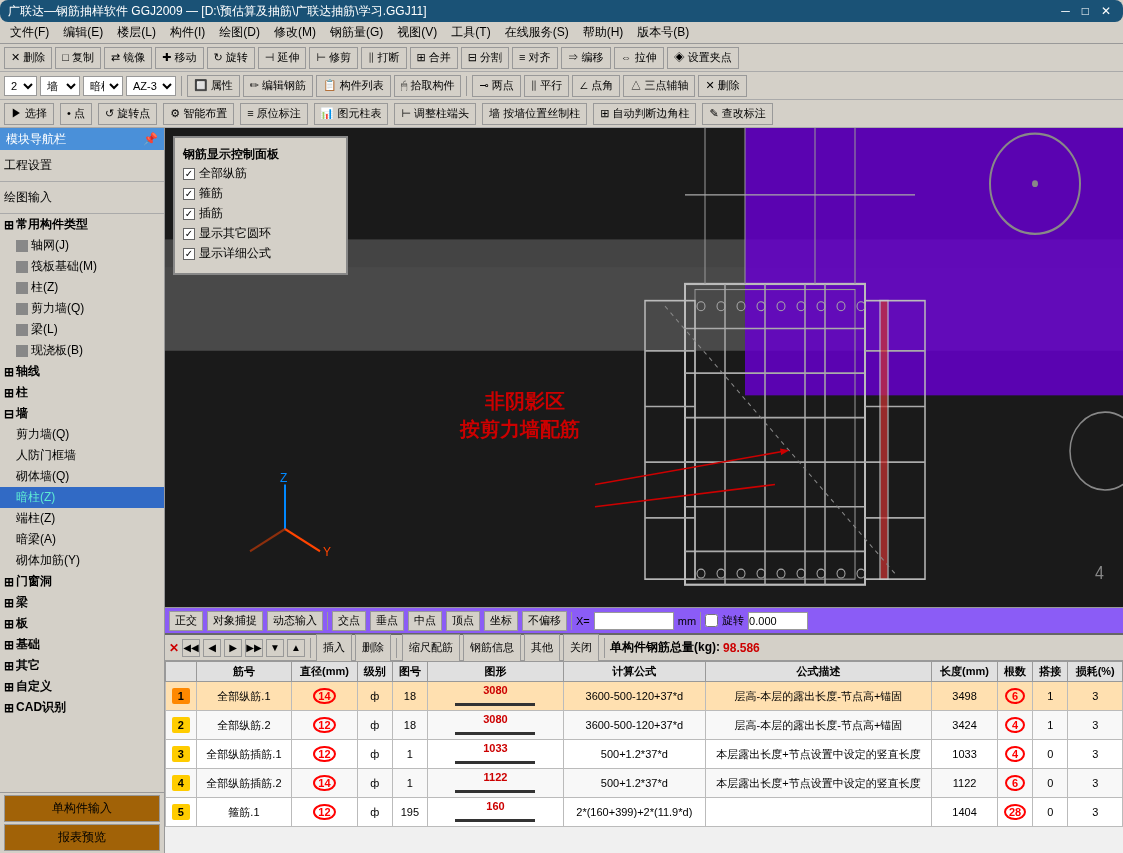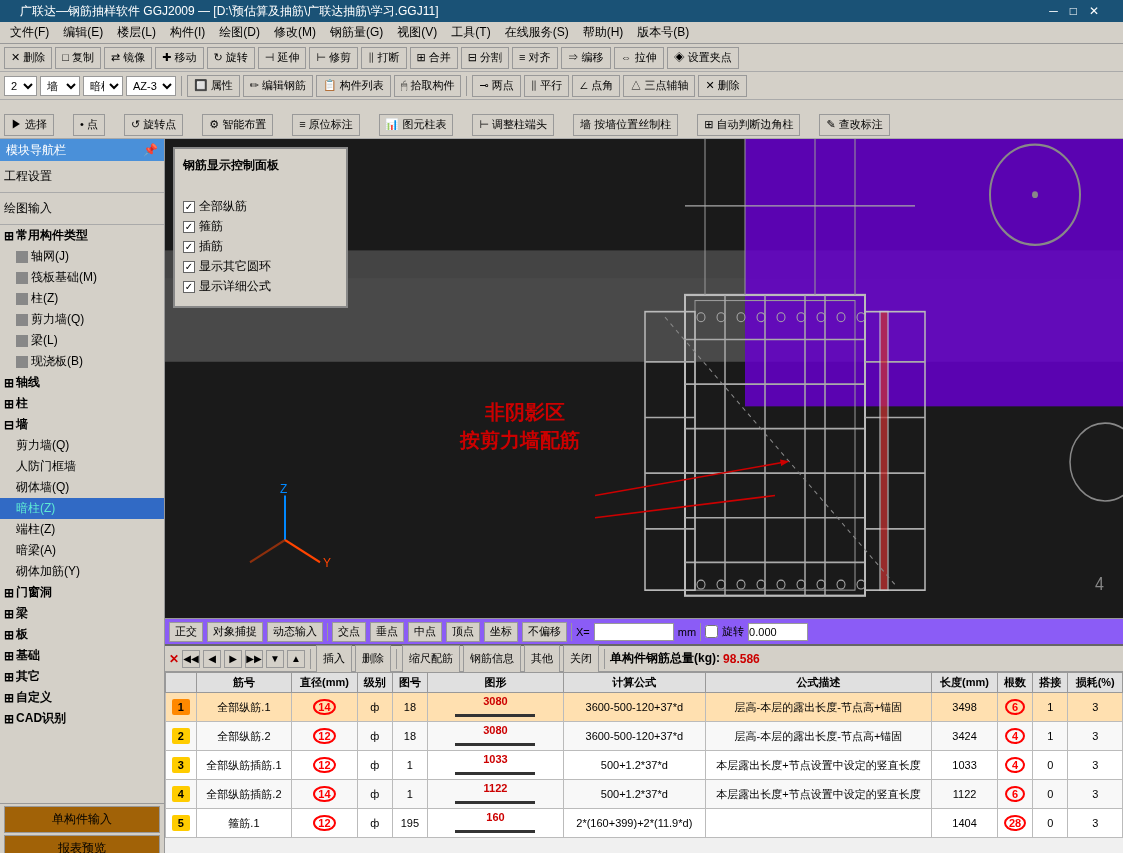--- a/index.html
+++ b/index.html
@@ -1,34 +1,34 @@
 <!DOCTYPE html>
 <html><head>
   <meta charset="utf-8">
   <style>
     * { margin: 0; padding: 0; box-sizing: border-box; }
     body { width: 1123px; height: 853px; overflow: hidden; font-family: 'SimSun', 'Microsoft YaHei', sans-serif; font-size: 12px; background: #d4d0c8; }
 
     
-    .title-bar { background: #1a5276; color: white; padding: 4px 20px; font-size: 12px; display: flex; align-items: center; justify-content: space-between; height: 22px; }
+    .title-bar { background: #1a5276; color: white; padding: 4px 8px; font-size: 12px; display: flex; align-items: center; justify-content: space-between; height: 22px; border-radius: 8px; }
 
     
     .menu-bar { background: #d4d0c8; border-bottom: 1px solid #999; display: flex; align-items: center; padding: 2px 4px; height: 22px; gap: 2px; }
     .menu-item { padding: 2px 6px; cursor: pointer; font-size: 12px; white-space: nowrap; }
 
     
     .toolbar { background: #d4d0c8; border-bottom: 1px solid #aaa; display: flex; align-items: center; padding: 2px 4px; height: 28px; gap: 3px; flex-wrap: nowrap; overflow: hidden; }
     .toolbar-btn { background: #d4d0c8; border: 1px solid #999; padding: 2px 6px; font-size: 11px; cursor: pointer; white-space: nowrap; display: flex; align-items: center; gap: 2px; height: 22px; }
     .toolbar-sep { width: 1px; height: 20px; background: #999; margin: 0 2px; }
 
     
     .toolbar2 { background: #d4d0c8; border-bottom: 1px solid #aaa; display: flex; align-items: center; padding: 2px 4px; height: 28px; gap: 3px; overflow: hidden; }
 
     
-    .toolbar3 { background: #d4d0c8; border-bottom: 1px solid #aaa; display: flex; align-items: center; padding: 2px 4px; height: 28px; gap: 19px; overflow: hidden; margin-top: 11px; }
+    .toolbar3 { background: #d4d0c8; border-bottom: 1px solid #aaa; display: flex; align-items: center; padding: 2px 4px; height: 28px; gap: 6px; overflow: hidden; }
 
     
     .main-layout { display: flex; height: calc(853px - 22px - 22px - 28px - 28px - 28px); }
 
     
     .left-panel { width: 165px; background: #d4d0c8; border-right: 1px solid #999; display: flex; flex-direction: column; flex-shrink: 0; }
     .panel-header { background: #4a90d9; color: white; padding: 3px 6px; font-size: 12px; display: flex; align-items: center; justify-content: space-between; height: 22px; }
     .left-panel-section { padding: 4px; border-bottom: 1px solid #aaa; }
     .left-panel-section-title { font-size: 12px; padding: 3px 0; cursor: pointer; }
     .tree-item { padding: 2px 4px 2px 16px; cursor: pointer; font-size: 12px; display: flex; align-items: center; gap: 3px; }
@@ -36,21 +36,21 @@
     .tree-group { padding: 2px 4px; cursor: pointer; font-size: 12px; display: flex; align-items: center; gap: 2px; font-weight: bold; }
 
     
     .content-area { flex: 1; display: flex; flex-direction: column; }
 
     
     .cad-viewport { flex: 1; background: #1a1a1a; position: relative; overflow: hidden; }
 
     
     .rebar-panel { position: absolute; top: 8px; left: 8px; width: 175px; background: #d4d0c8; border: 2px solid #888; padding: 8px; z-index: 10; }
-    .rebar-panel-title { font-size: 12px; font-weight: bold; margin-bottom: 24px; color: #000; }
+    .rebar-panel-title { font-size: 12px; font-weight: bold; margin-bottom: 2px; color: #000; }
     .rebar-panel-item { display: flex; align-items: center; gap: 4px; margin-bottom: 3px; font-size: 12px; }
     .checkbox { width: 12px; height: 12px; border: 1px solid #666; background: white; display: flex; align-items: center; justify-content: center; font-size: 10px; }
 
     
     .status-bar { background: #8b5cf6; border-top: 1px solid #999; display: flex; align-items: center; padding: 2px 4px; height: 26px; gap: 4px; font-size: 11px; }
     .status-btn { background: #d4d0c8; border: 1px solid #999; padding: 1px 5px; font-size: 11px; cursor: pointer; height: 20px; }
     .status-sep { width: 1px; height: 18px; background: #999; }
 
     
     .bottom-panel { height: 220px; background: #f0f0f0; border-top: 2px solid #666; display: flex; flex-direction: column; }

